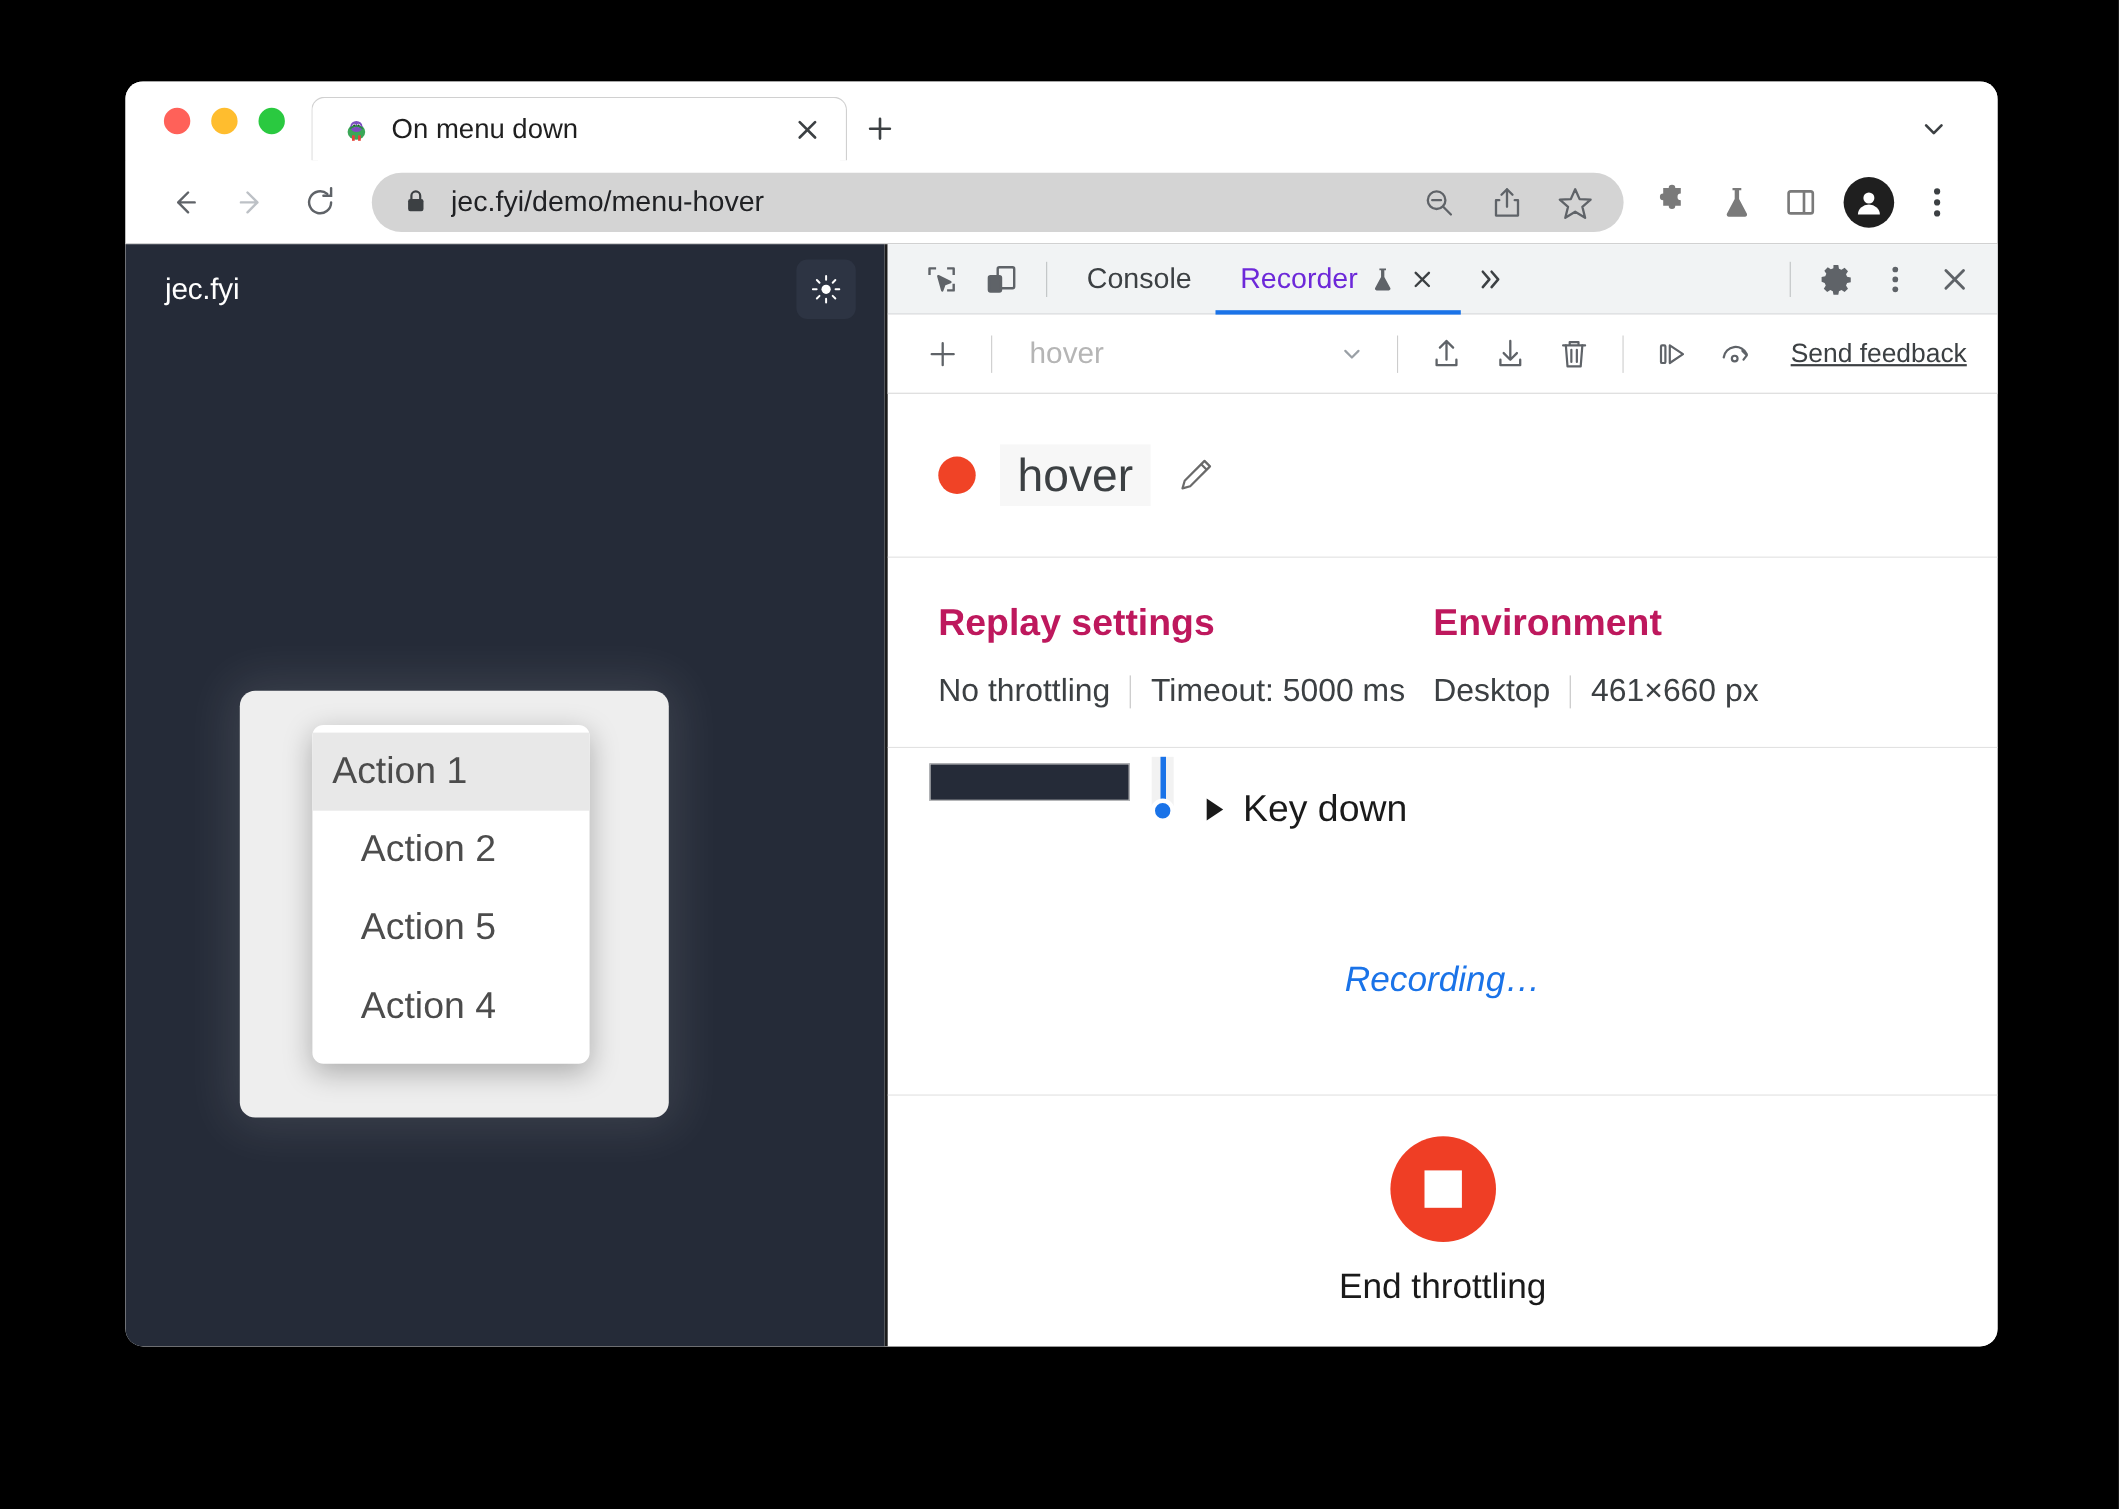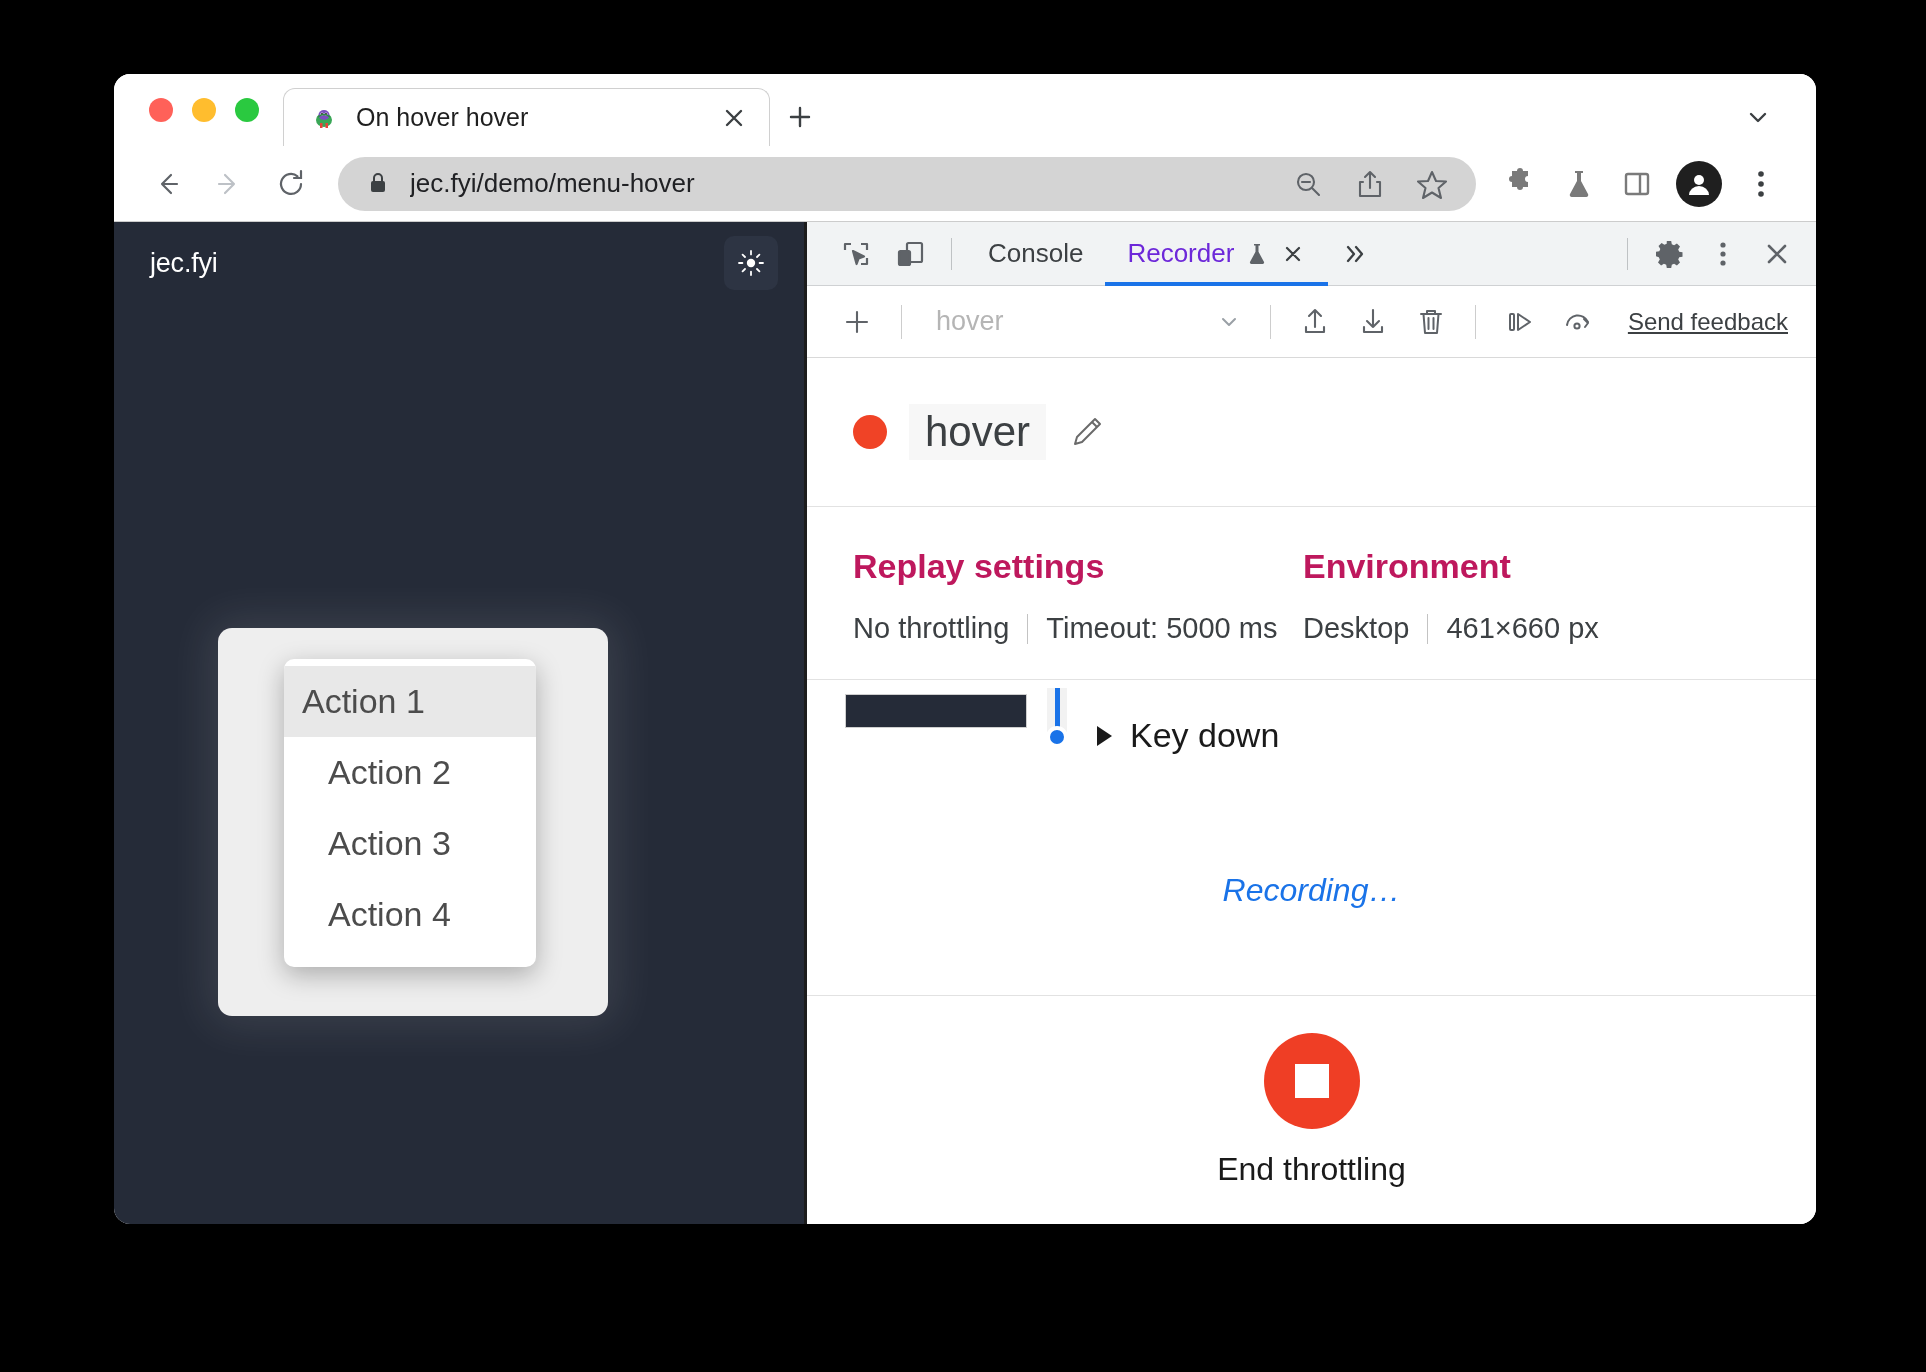--- a/index.html
+++ b/index.html
@@ -341,21 +341,21 @@
             <ellipse cx="13" cy="10" rx="5.5" ry="5" fill="#7b4fc0"></ellipse>
             <circle cx="11" cy="9" r="1.6" fill="#fff"></circle>
               <circle cx="15" cy="9" r="1.6" fill="#fff"></circle>
             <circle cx="11" cy="9" r="0.9" fill="#000"></circle>
               <circle cx="15" cy="9" r="0.9" fill="#000"></circle>
             <rect x="9" y="18" width="2.5" height="5" fill="#e5453a"></rect>
             <rect x="14.5" y="18" width="2.5" height="5" fill="#e5453a"></rect>
             <path d="M7 12 Q13 7 19 12" stroke="#2a8c45" stroke-width="1.5" fill="none"></path>
           </svg>
         </span>
-        <span class="tab-title">On hover hover</span>
+        <span class="tab-title">On menu down</span>
         <span class="tab-close">
           <svg width="34" height="34" viewBox="0 0 34 34" fill="none" stroke="#3c4043" stroke-width="2.4" stroke-linecap="round">
             <path d="M10 10 L24 24 M24 10 L10 24"></path>
           </svg>
         </span>
       </div>
 
       <div class="newtab">
         <svg width="34" height="34" viewBox="0 0 34 34" fill="none" stroke="#3c4043" stroke-width="2.4" stroke-linecap="round">
           <path d="M17 8 V26 M8 17 H26"></path>
@@ -467,21 +467,21 @@
         </div>
 
         <div class="hover-menu">
           <div class="menu-item highlight">
             <span>Action 1</span>
           </div>
           <div class="menu-item">
             <span>Action 2</span>
           </div>
           <div class="menu-item">
-            <span>Action 3</span>
+            <span>Action 5</span>
           </div>
           <div class="menu-item">
             <span>Action 4</span>
           </div>
         </div>
       </div>
 
       <div class="devtools">
 
         <div class="dt-tabbar">

